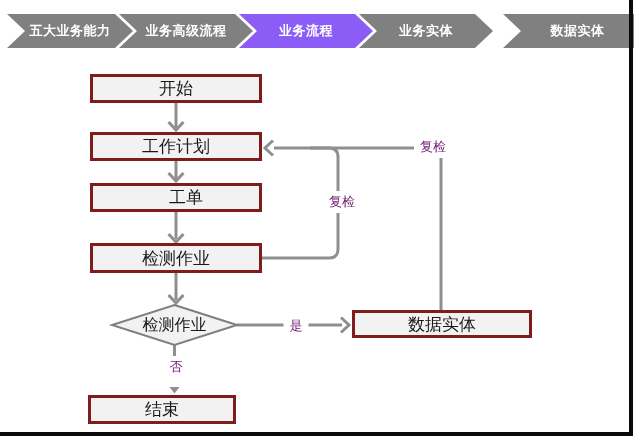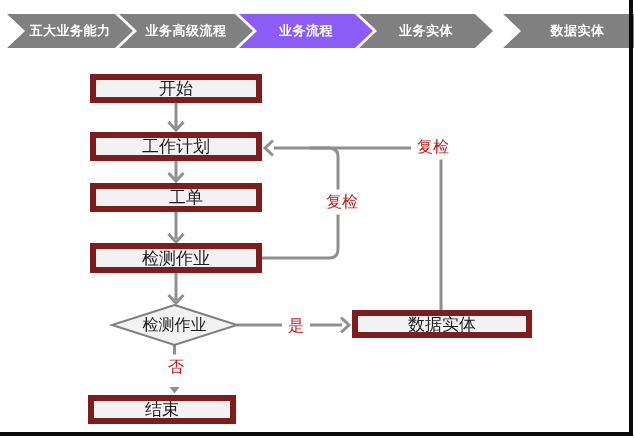--- a/index.html
+++ b/index.html
@@ -25,36 +25,36 @@
     color: #ffffff; font-size: 13px; font-weight: bold;
     letter-spacing: 0.5px; white-space: nowrap;
   }
 
   
   .flow { position: absolute; inset: 0; }
   .connectors { position: absolute; left: 0; top: 0; }
   .flow-box {
     position: absolute;
     background: #F2F2F2;
-    border: 6px solid #7f1d1d;
+    border: 3px solid #7f1d1d;
     display: flex; align-items: center; justify-content: center;
     font-size: 17px; color: #1A1A1A;
     z-index: 2;
   }
   .diamond-label {
     position: absolute; z-index: 2;
     transform: translate(-50%, -50%);
     font-size: 16px; color: #1A1A1A; white-space: nowrap;
   }
   .edge-label {
     position: absolute; z-index: 3;
     transform: translate(-50%, -50%);
     background: #ffffff;
     padding: 2px 6px;
-    font-size: 16px; color: #b91c1c; white-space: nowrap;
+    font-size: 13px; color: #701a75; white-space: nowrap;
   }
 
   
   .edge-right  { position: absolute; left: 629px; top: 0;    width: 4px;  height: 436px; background: #0A0A0A; }
   .edge-bottom { position: absolute; left: 0;    top: 432px; width: 633px; height: 4px;  background: #0A0A0A; }
 </style>
 </head>
 <body>
 
 <div class="screen">

